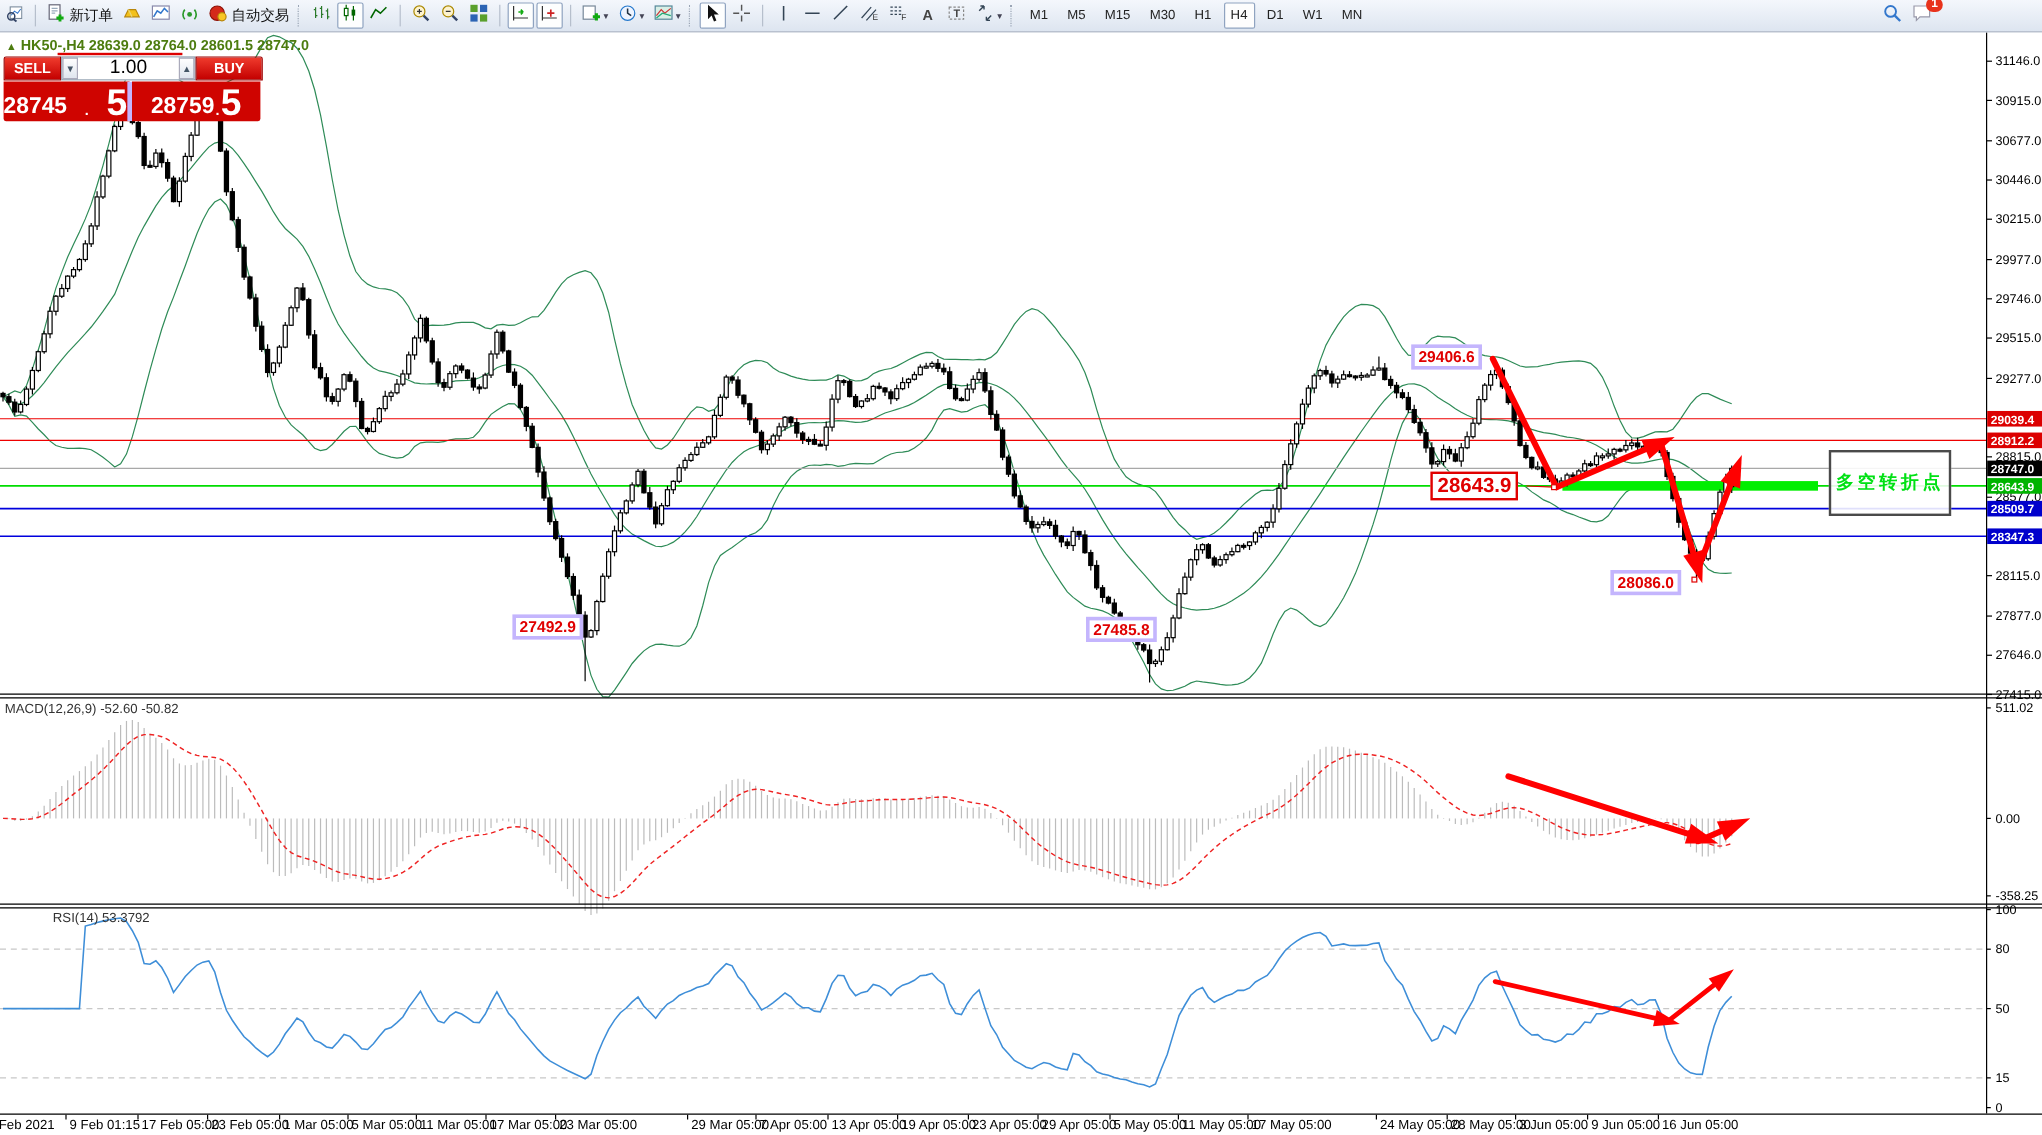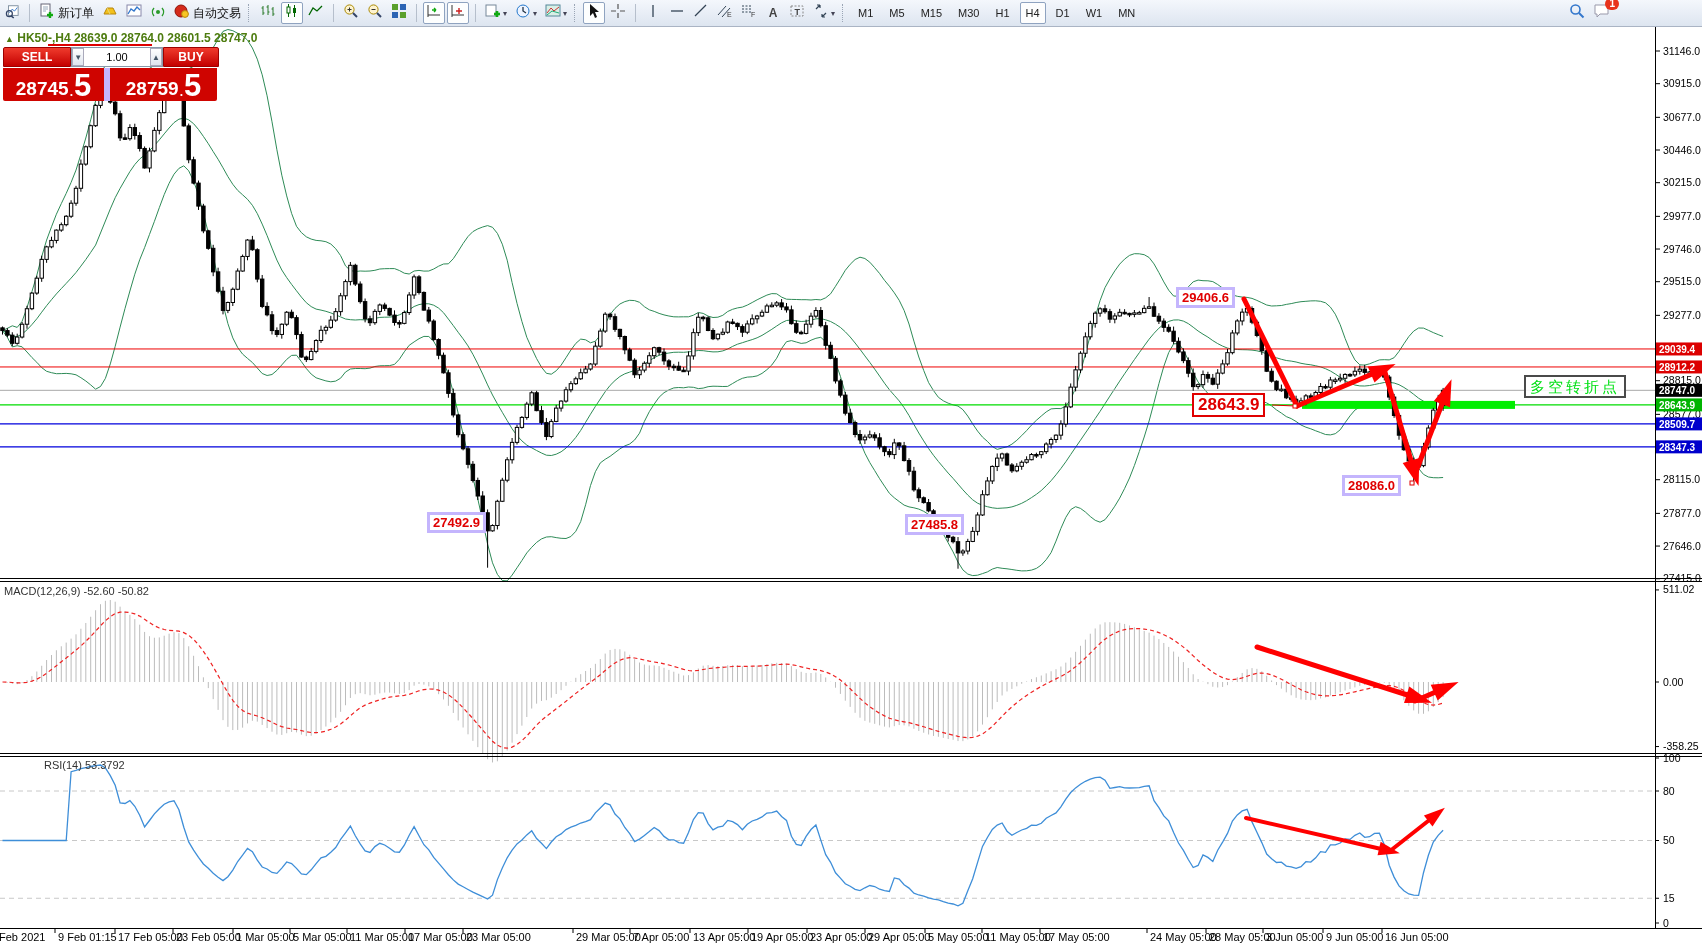--- a/index.html
+++ b/index.html
@@ -22,45 +22,45 @@
     font-weight:bold;border-radius:8px;padding:0 4px;line-height:12px;}
   .dd{font-size:8px;color:#445;margin-left:2px;}
   
   #symbol-line{position:absolute;left:5px;top:31px;font-size:12px;font-weight:bold;color:#4d7c0f;z-index:20;}
   #symbol-underline{position:absolute;left:48px;top:44px;width:104px;height:2px;background:#d00;z-index:20;}
   
   #oneclick{position:absolute;left:3px;top:47px;width:216px;z-index:25;font-family:"Liberation Sans",sans-serif;}
   #oc-top{display:flex;height:20px;}
   .oc-btn{background:linear-gradient(#ef3b2d,#c40000);color:#fff;font-weight:bold;font-size:12px;
     display:flex;align-items:center;justify-content:center;border:1px solid #9d0000;box-sizing:border-box;}
-  #oc-sell{width:68px;border-radius:2px 0 0 0;}
+  #oc-sell{width:48px;border-radius:2px 0 0 0;}
   #oc-buy{width:56px;border-radius:0 2px 0 0;}
   #oc-vol{flex:1;display:flex;background:#fff;border:1px solid #8899aa;box-sizing:border-box;}
   .oc-step{width:17px;background:linear-gradient(#fefefe,#dfe5ee);display:flex;align-items:center;justify-content:center;
     font-size:8px;color:#456;border:1px solid #aab;box-sizing:border-box;}
-  #oc-vol input{width:100%;border:0;text-align:center;font-size:11px;outline:none;color:#000;}
+  #oc-vol input{width:100%;border:0;text-align:center;font-size:16px;outline:none;color:#000;}
   #oc-prices{display:flex;height:33px;margin-top:1px;}
   .oc-price{width:107px;background:#cf0400;color:#fff;display:flex;align-items:flex-end;justify-content:center;
     padding-bottom:2px;box-sizing:border-box;}
-  .oc-price:first-child{border-right:6px solid #c4b5fd;border-radius:0 0 0 2px;}
+  .oc-price:first-child{border-right:4px solid #c4b5fd;border-radius:0 0 0 2px;justify-content:space-between;}
   .oc-price:last-child{border-radius:0 0 2px 0;}
   .p-main{font-size:19px;font-weight:bold;line-height:20px;}
   .p-dot{font-size:12px;font-weight:bold;margin:0 1px;}
   .p-big{font-size:31px;font-weight:bold;line-height:26px;}
   
   .pane-label{position:absolute;left:4px;font-size:11px;color:#333;z-index:15;}
   
   #annotations{position:absolute;left:0;top:0;width:1702px;height:946px;z-index:18;pointer-events:none;}
   .ann{position:absolute;white-space:nowrap;box-sizing:border-box;}
   .ann-red{border:3px solid #c4b5fd;color:#e00000;background:#fff;font-weight:bold;font-size:13px;
     line-height:15px;padding:0 3px;}
   .ann-red-lg{border:2px solid #e00000;color:#e00000;background:#fff;font-weight:bold;font-size:17px;
     line-height:20px;padding:0 4px;}
-  .ann-green{border:2px solid #4a4a4a;color:#00e114;background:rgba(255,255,255,.88);font-weight:normal;
-    font-size:15px;letter-spacing:3px;line-height:19px;padding:0 4px;}
+  .ann-green{border:2px solid #4a4a4a;color:#00e114;background:rgba(255,255,255,.88);font-weight:bold;
+    font-size:15px;letter-spacing:3px;line-height:19px;padding:16px 4px;}
   svg text{font-family:"Liberation Sans",sans-serif;}
 </style>
 </head>
 <body>
 
 <div id="app">
 
   <div id="toolbar">
     <div class="tb-btn">
       <span>

